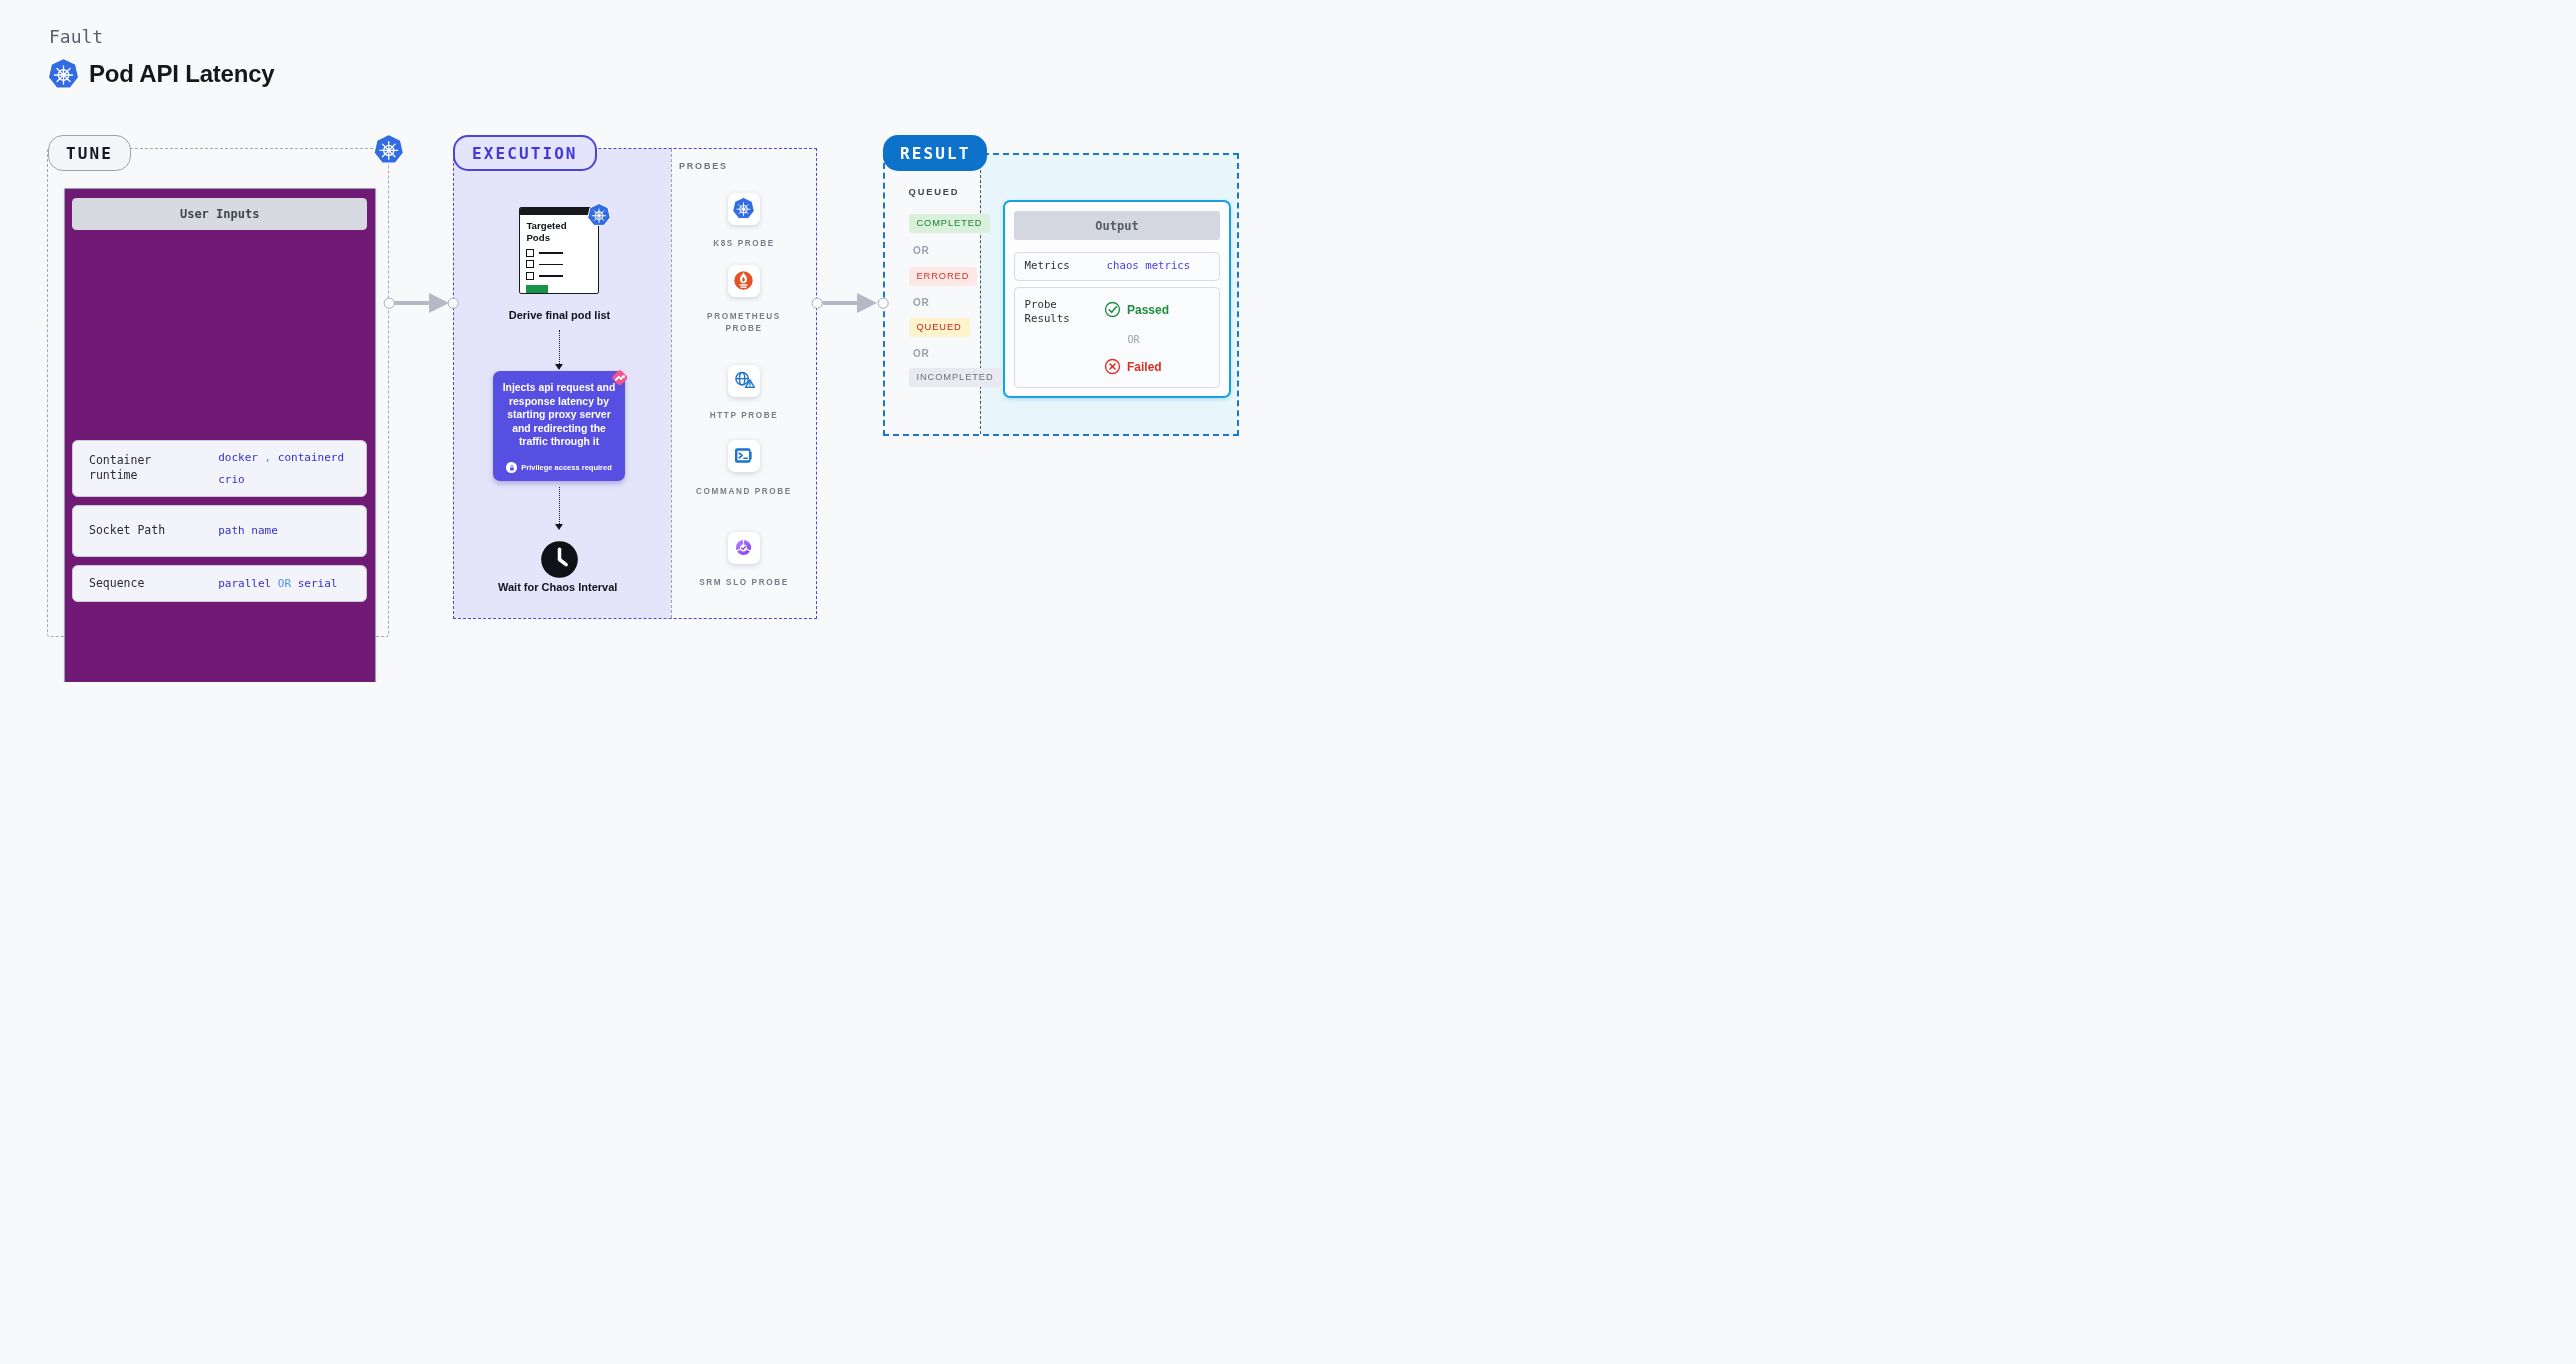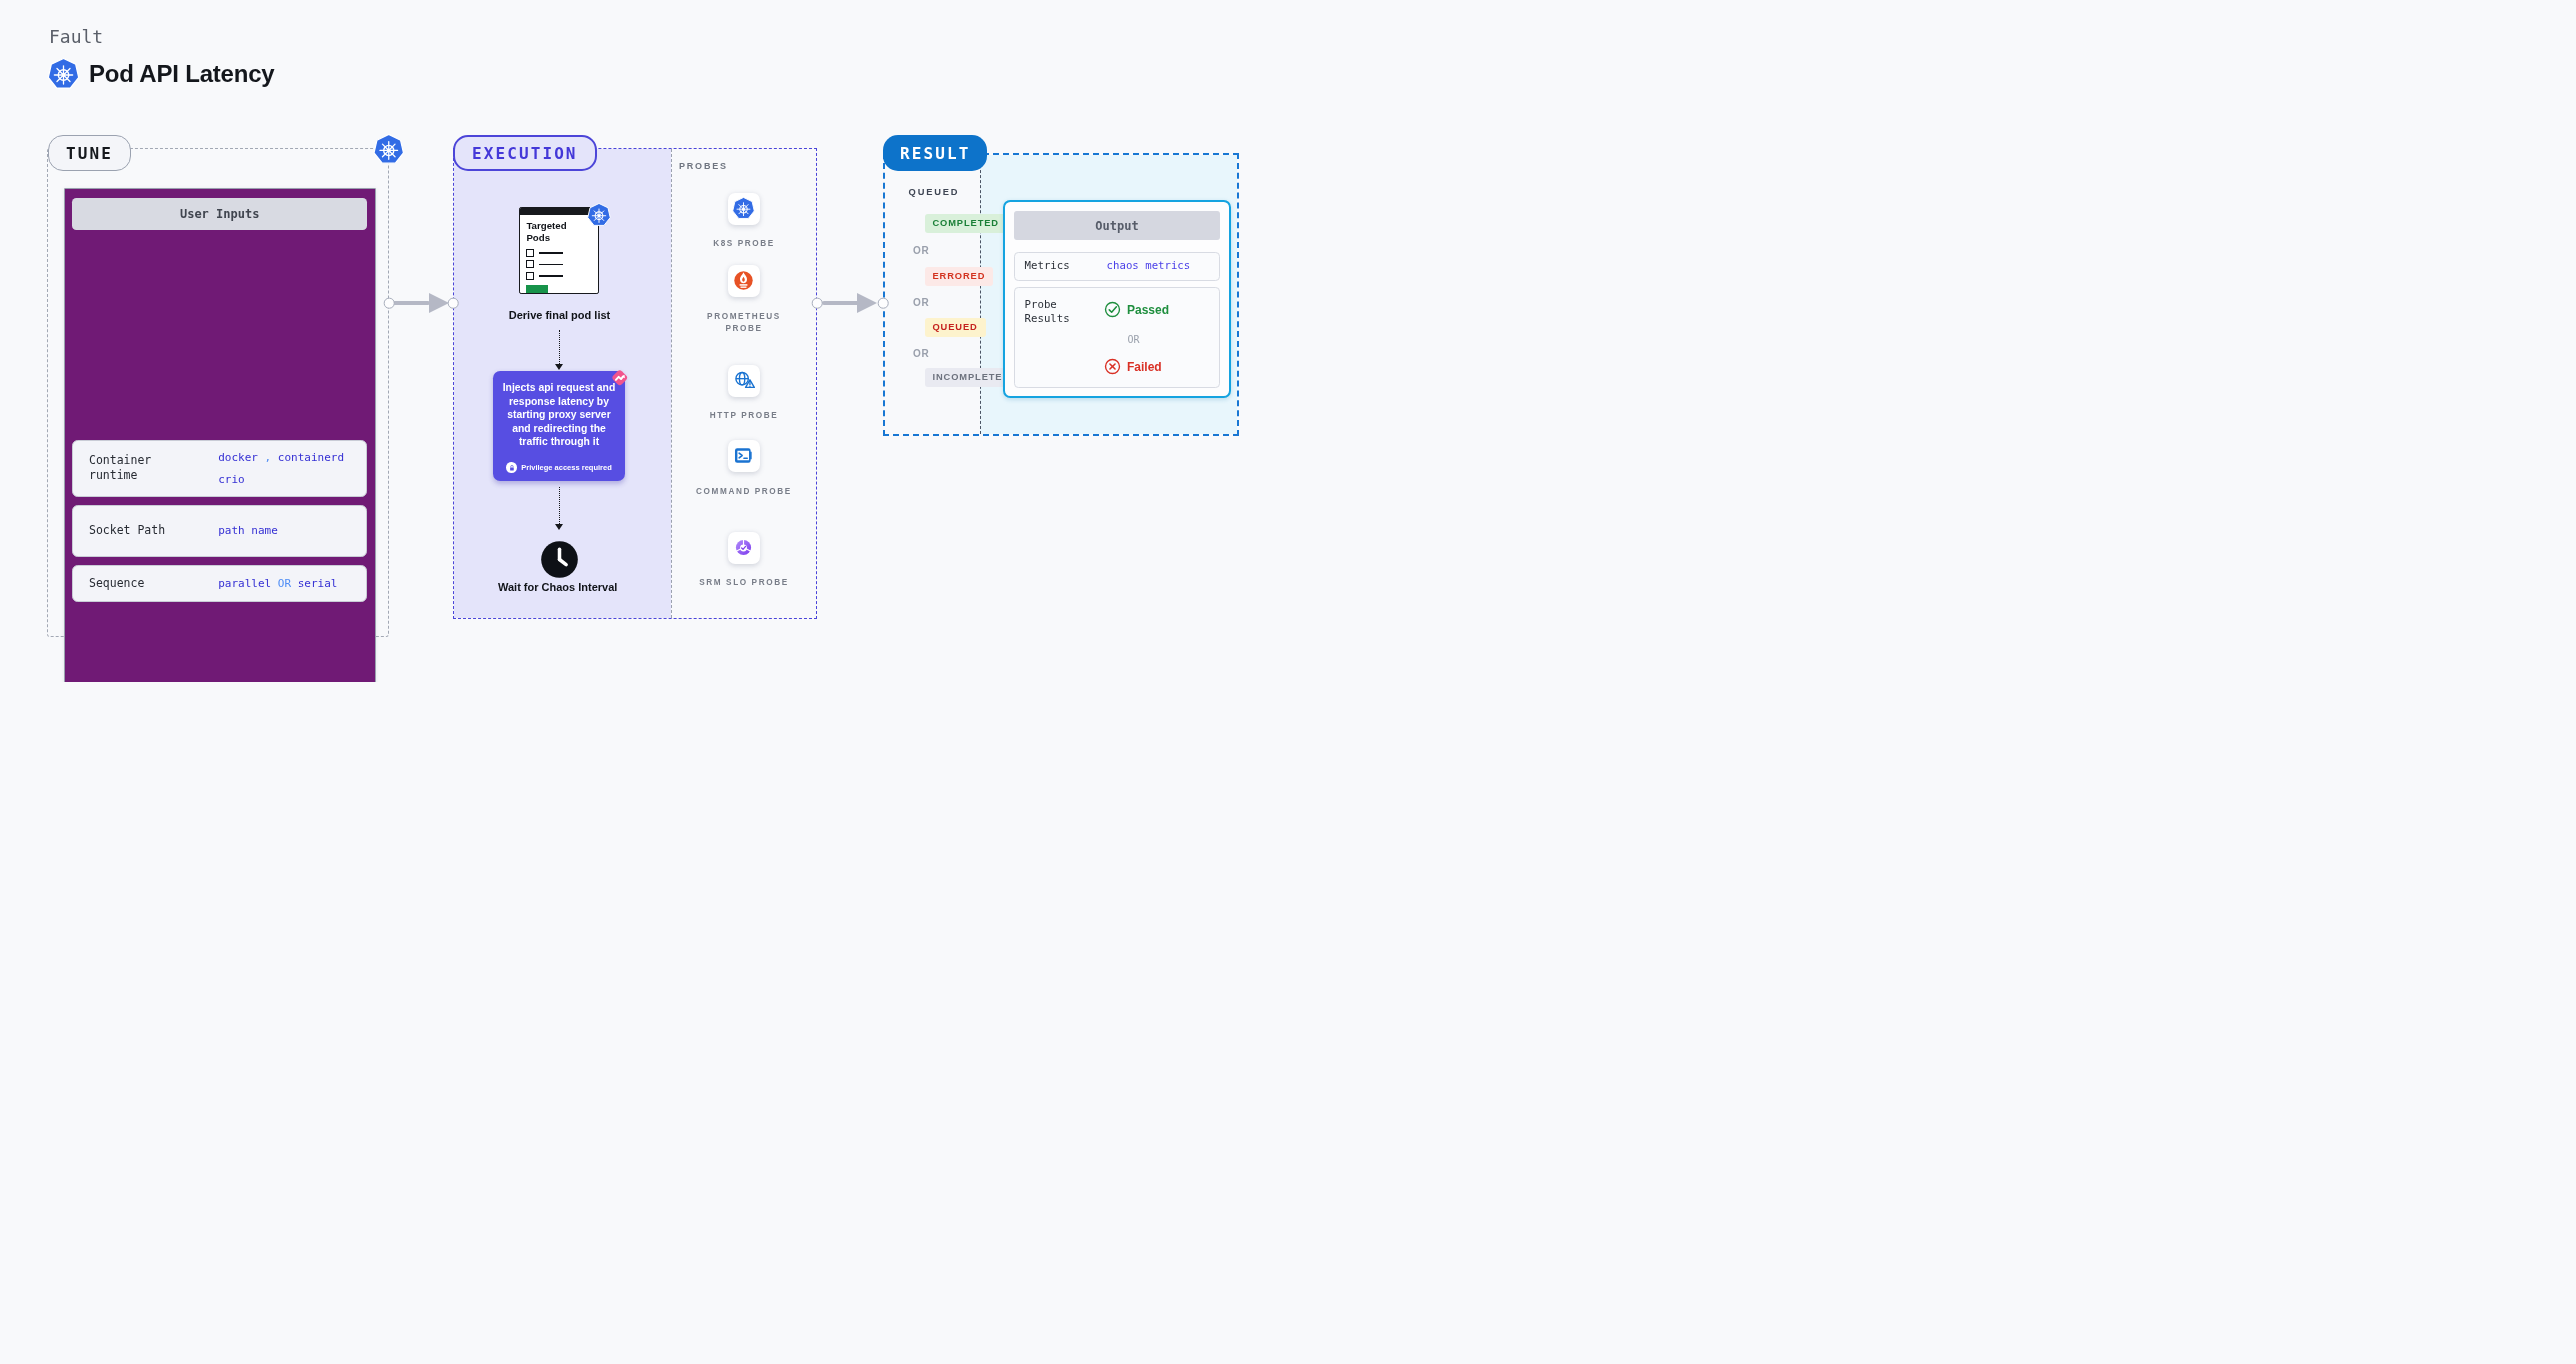--- a/index.html
+++ b/index.html
@@ -99,22 +99,22 @@
 
   
   .result-box{left:883px;top:153px;width:356px;height:283px;border:2.1px dashed #1877d3;
               box-sizing:border-box;}
   .result-cyan{position:absolute;left:95px;top:0;right:0;bottom:0;background:#e8f6fc;}
   .result-divider{position:absolute;left:95px;top:0;bottom:0;width:0;
                   border-left:1.4px dashed #4a5464;}
   .status-head{position:absolute;left:23.6px;top:31.5px;font-size:9.3px;font-weight:700;
                letter-spacing:1.8px;color:#3f4654;}
   .status-badge{position:absolute;left:23.6px;height:18.6px;border-radius:2.9px;display:inline-flex;
-                align-items:center;padding:0 7.9px;font-size:9.3px;font-weight:700;
-                letter-spacing:0.9px;margin-left:16px;}
+                align-items:center;padding:0 7.9px;font-size:9.3px;font-weight:400;
+                letter-spacing:0.9px;}
   .or-label{position:absolute;left:28px;font-size:10px;font-weight:700;color:#9aa0ac;
             letter-spacing:0.7px;}
   .output-card{position:absolute;left:118px;top:45px;width:228px;height:198px;background:#fdfdfe;
                border:2.1px solid #15a3e0;border-radius:7.2px;box-sizing:border-box;
                box-shadow:0 1.4px 4.3px rgba(30,130,180,.2);}
   .out-title{position:absolute;left:8.6px;top:9.3px;right:8.6px;height:29px;background:#d5d7e0;
              border-radius:2.9px;display:flex;align-items:center;justify-content:center;
              font-family:"DejaVu Sans Mono",monospace;font-weight:700;font-size:12px;color:#565c69;}
   .out-row{position:absolute;left:8.6px;right:8.6px;background:#fafbfd;border:1.1px solid #d8dbe3;
            border-radius:4.3px;box-sizing:border-box;}

